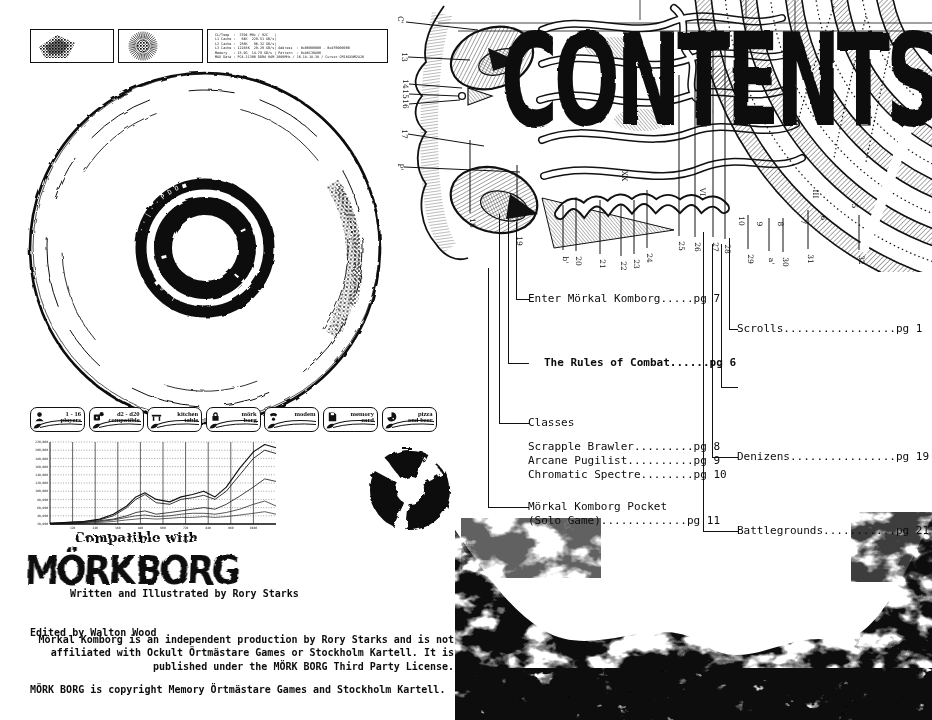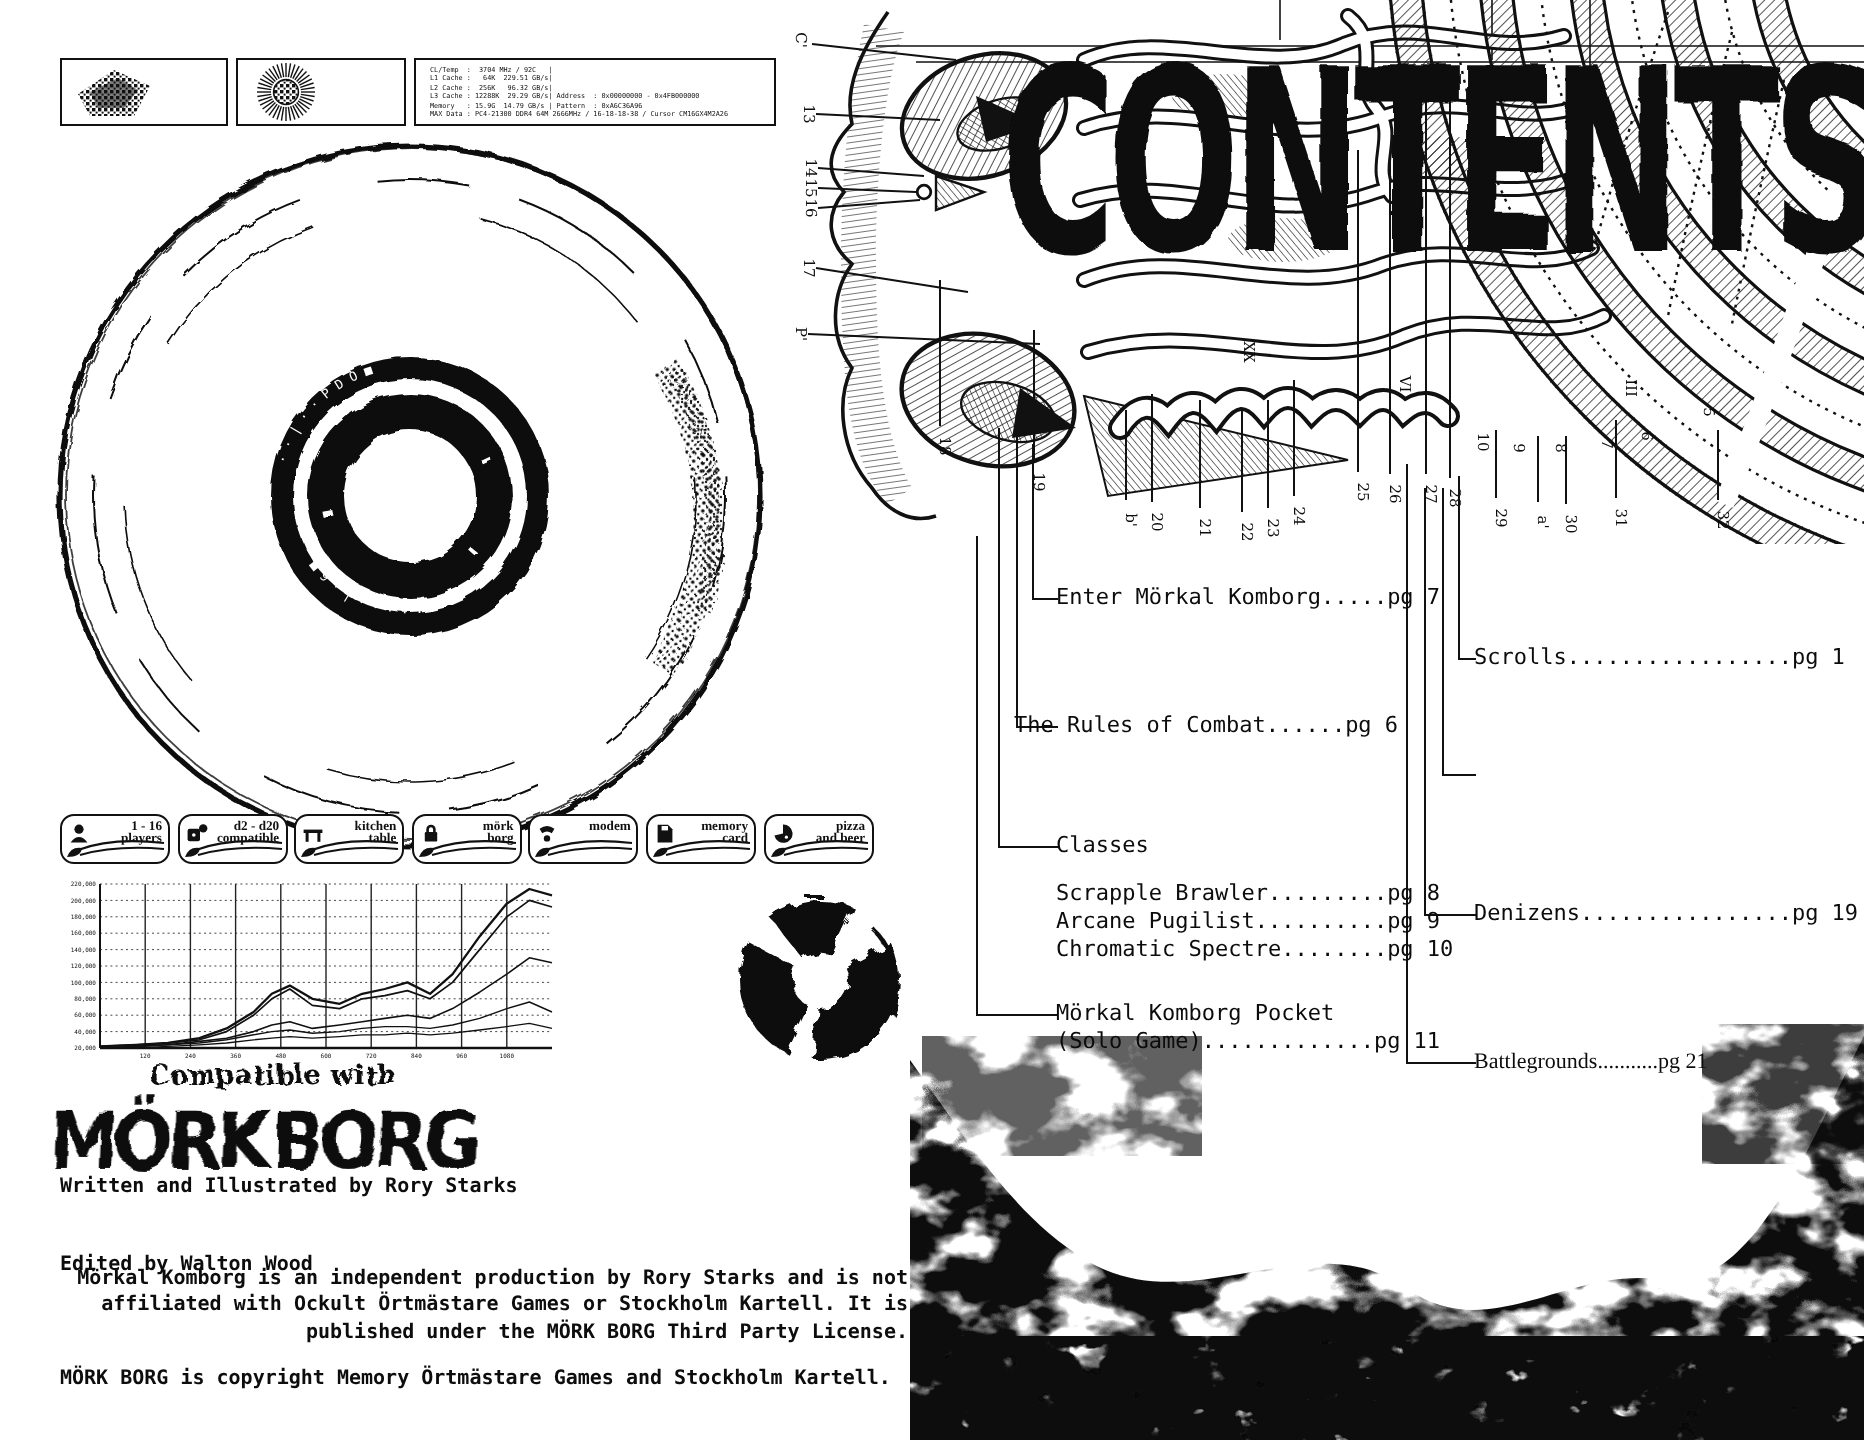--- a/index.html
+++ b/index.html
@@ -304,21 +304,21 @@
     <defs>
       <filter id="roughlogo" x="-10%" y="-10%" width="120%" height="120%">
         <feTurbulence type="fractalNoise" baseFrequency="0.09 0.12" numOctaves="2" seed="9" result="n"></feTurbulence>
         <feDisplacementMap in="SourceGraphic" in2="n" scale="4.5"></feDisplacementMap>
       </filter>
     </defs>
     <text x="112" y="15" text-anchor="middle" font-family="DejaVu Serif, serif" font-weight="bold" font-size="13.5" fill="#0c0c0c" filter="url(#roughlogo)">Compatible with</text>
     <text x="2" y="51" font-family="DejaVu Sans, sans-serif" font-weight="bold" font-size="35" letter-spacing="-2.5" word-spacing="-7" fill="#0c0c0c" transform="skewX(-2) scale(1,1.12)" filter="url(#roughlogo)">MÖRK BORG</text>
   </svg>
 
-  <div class="cred" style="top:587px;">Written and Illustrated by Rory Starks</div>
+  <div class="cred" style="top:587px;margin-left:40px;">Written and Illustrated by Rory Starks</div>
   <div class="cred" style="top:626px;">Edited by Walton Wood</div>
   <div class="cred" style="top:633px;text-align:right;">Mörkal Komborg is an independent production by Rory Starks and is not affiliated with Ockult Örtmästare Games or Stockholm Kartell. It is published under the MÖRK BORG Third Party License.</div>
   <div class="cred" style="top:683px;">MÖRK BORG is copyright Memory Örtmästare Games and Stockholm Kartell.</div>
 
   <svg class="anatomy" width="540" height="272" viewBox="0 0 540 272">
     <defs>
       <pattern id="h1" width="3.5" height="3.5" patternUnits="userSpaceOnUse" patternTransform="rotate(45)">
         <line x1="0" y1="0" x2="0" y2="3.5" stroke="#161616" stroke-width="0.75"></line>
       </pattern>
       <pattern id="h2" width="2.6" height="2.6" patternUnits="userSpaceOnUse" patternTransform="rotate(-40)">
@@ -490,30 +490,30 @@
   <div class="conn" style="left:516px;top:222px;width:12px;height:77px;"></div>
   <div class="conn" style="left:508px;top:218px;width:20px;height:145px;"></div>
   <div class="conn" style="left:499px;top:214px;width:29px;height:209px;"></div>
   <div class="conn" style="left:488px;top:268px;width:40px;height:239px;"></div>
   <div class="conn" style="left:729px;top:238px;width:8px;height:91px;"></div>
   <div class="conn" style="left:721px;top:244px;width:16px;height:143px;"></div>
   <div class="conn" style="left:712px;top:244px;width:25px;height:213px;"></div>
   <div class="conn" style="left:703px;top:232px;width:34px;height:299px;"></div>
 
   <div class="toc" style="left:528px;top:292px;">Enter Mörkal Komborg.....pg 7</div>
-  <div class="toc" style="left:507px;top:356px;">The Rules of Combat......pg 6</div>
+  <div class="toc" style="left:544px;top:356px;font-weight:bold;">The Rules of Combat......pg 6</div>
   <div class="toc" style="left:528px;top:416px;">Classes</div>
   <div class="toc" style="left:528px;top:440px;">Scrapple Brawler.........pg 8
 Arcane Pugilist..........pg 9
 Chromatic Spectre........pg 10</div>
   <div class="toc" style="left:528px;top:500px;">Mörkal Komborg Pocket
 (Solo Game).............pg 11</div>
   <div class="toc" style="left:737px;top:322px;">Scrolls.................pg 1</div>
   <div class="toc" style="left:737px;top:450px;">Denizens................pg 19</div>
-  <div class="toc" style="left:737px;top:524px;font-family:Liberation Serif, serif;">Battlegrounds...........pg 21</div>
+  <div class="toc" style="left:737px;top:524px;">Battlegrounds...........pg 21</div>
 
   <svg class="grunge" width="477" height="208" viewBox="0 0 477 208">
     <defs>
       <filter id="gr1" x="-10%" y="-10%" width="120%" height="120%">
         <feTurbulence type="fractalNoise" baseFrequency="0.028 0.042" numOctaves="4" seed="11" result="n"></feTurbulence>
         <feColorMatrix in="n" type="matrix" values="0 0 0 0 0  0 0 0 0 0  0 0 0 0 0  4 4 4 0 -5.2" result="a"></feColorMatrix>
         <feComposite in="SourceGraphic" in2="a" operator="in"></feComposite>
       </filter>
       <filter id="gr2" x="-10%" y="-10%" width="120%" height="120%">
         <feTurbulence type="fractalNoise" baseFrequency="0.05 0.07" numOctaves="4" seed="23" result="n"></feTurbulence>

